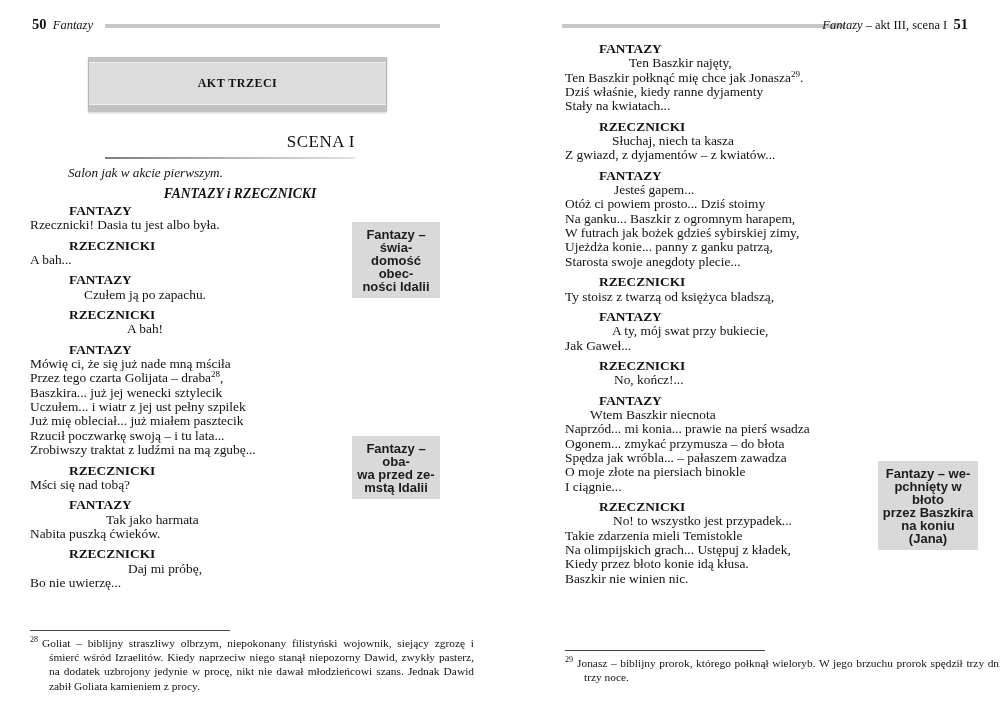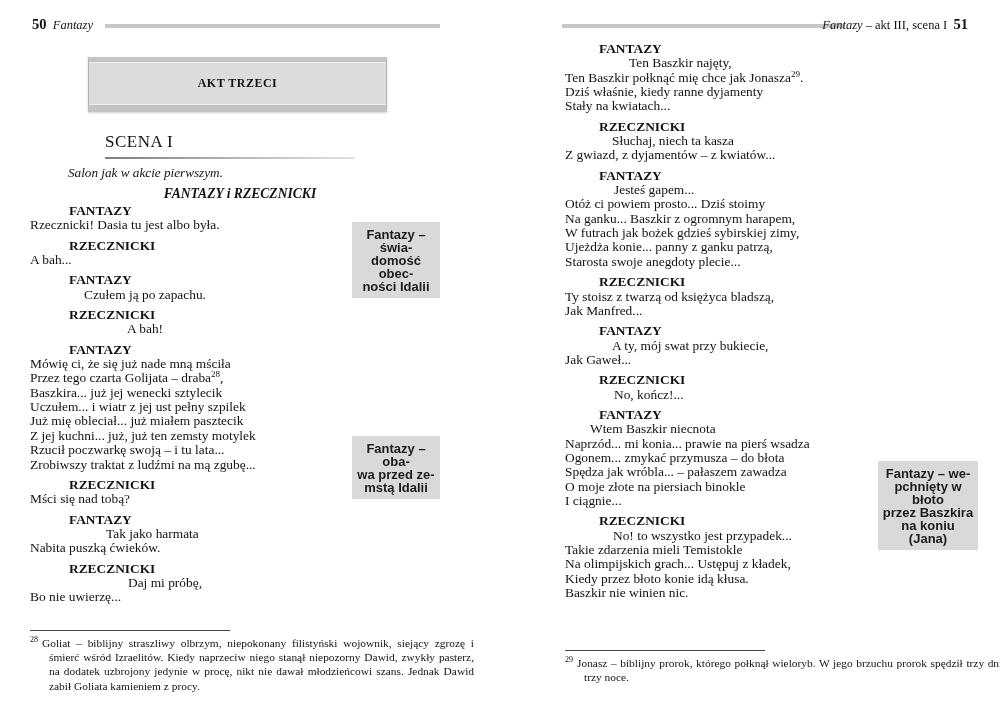--- a/index.html
+++ b/index.html
@@ -26,21 +26,21 @@
   .act-box{
     position:absolute;left:88px;top:57px;width:297px;height:43px;
     background:#dcdcdc;border:1px solid #b3b3b3;
     border-top:5px solid #c3c3c3;border-bottom:7px solid #c3c3c3;
     box-shadow:0 1px 2px rgba(0,0,0,.18), inset 0 1px 0 #efefef, inset 0 -1px 0 #efefef;
     display:flex;align-items:center;justify-content:center;
   }
   .act-box span{font-weight:bold;font-size:12px;letter-spacing:.5px;}
 
   
-  .scene-head{position:absolute;left:105px;top:132px;width:250px;text-align:left;}
+  .scene-head{position:absolute;left:105px;top:132px;width:250px;text-align:right;}
   .scene-head .scene-title{font-size:17px;letter-spacing:.5px;}
   .scene-rule{margin-top:5px;height:2px;background:linear-gradient(to right,#7d7d7d,#b9b9b9 55%,#e2e2e2);}
 
   .stage-dir{position:absolute;left:68px;top:165px;font-style:italic;font-size:13.2px;}
   .characters{position:absolute;left:90px;top:186px;width:300px;text-align:center;
               font-weight:bold;font-style:italic;font-size:13.6px;}
 
   
   .dialogue{position:absolute;font-size:13.4px;line-height:14.35px;white-space:nowrap;}
   #page-left .dialogue{left:30px;top:204px;width:330px;}
@@ -105,21 +105,20 @@
         <div class="speaker">RZECZNICKI</div>
         <div class="vline" style="margin-left: 97px;">A bah!</div>
       </div>
       <div class="speech">
         <div class="speaker">FANTAZY</div>
         <div class="vline">Mówię ci, że się już nade mną mściła</div>
         <div class="vline">Przez tego czarta Golijata – draba<sup class="fnref">28</sup>,</div>
         <div class="vline">Baszkira... już jej wenecki sztylecik</div>
         <div class="vline">Uczułem... i wiatr z jej ust pełny szpilek</div>
         <div class="vline">Już mię obleciał... już miałem pasztecik</div>
-        <div class="vline">Z jej kuchni... już, już ten zemsty motylek</div>
         <div class="vline">Rzucił poczwarkę swoją – i tu lata...</div>
         <div class="vline">Zrobiwszy traktat z ludźmi na mą zgubę...</div>
       </div>
       <div class="speech">
         <div class="speaker">RZECZNICKI</div>
         <div class="vline">Mści się nad tobą?</div>
       </div>
       <div class="speech">
         <div class="speaker">FANTAZY</div>
         <div class="vline" style="margin-left: 76px;">Tak jako harmata</div>
@@ -166,21 +165,20 @@
         <div class="vline" style="margin-left: 49px;">Jesteś gapem...</div>
         <div class="vline">Otóż ci powiem prosto... Dziś stoimy</div>
         <div class="vline">Na ganku... Baszkir z ogromnym harapem,</div>
         <div class="vline">W futrach jak bożek gdzieś sybirskiej zimy,</div>
         <div class="vline">Ujeżdża konie... panny z ganku patrzą,</div>
         <div class="vline">Starosta swoje anegdoty plecie...</div>
       </div>
       <div class="speech">
         <div class="speaker">RZECZNICKI</div>
         <div class="vline">Ty stoisz z twarzą od księżyca bladszą,</div>
-        <div class="vline">Jak Manfred...</div>
       </div>
       <div class="speech">
         <div class="speaker">FANTAZY</div>
         <div class="vline" style="margin-left: 47px;">A ty, mój swat przy bukiecie,</div>
         <div class="vline">Jak Gaweł...</div>
       </div>
       <div class="speech">
         <div class="speaker">RZECZNICKI</div>
         <div class="vline" style="margin-left: 49px;">No, kończ!...</div>
       </div>

